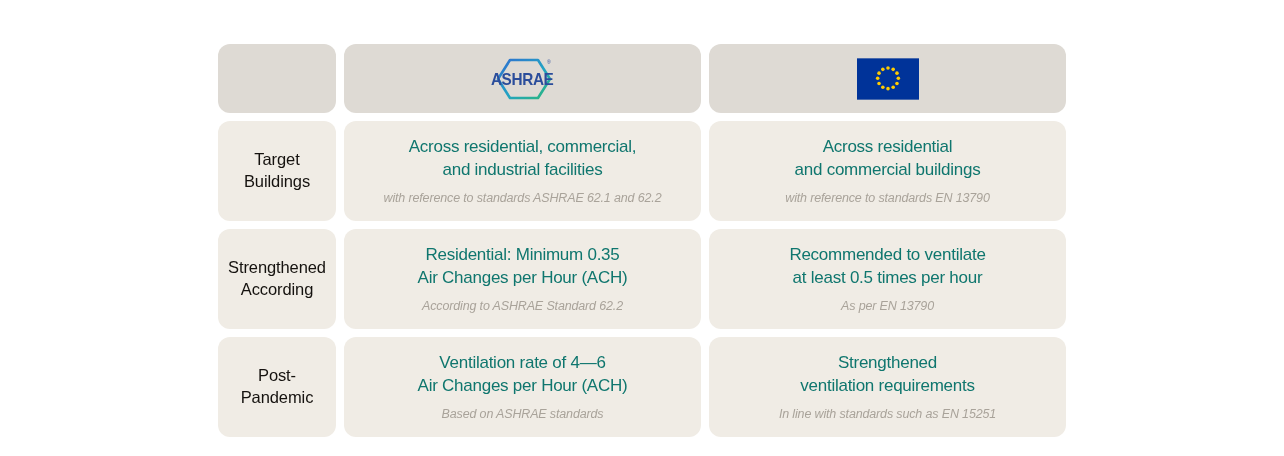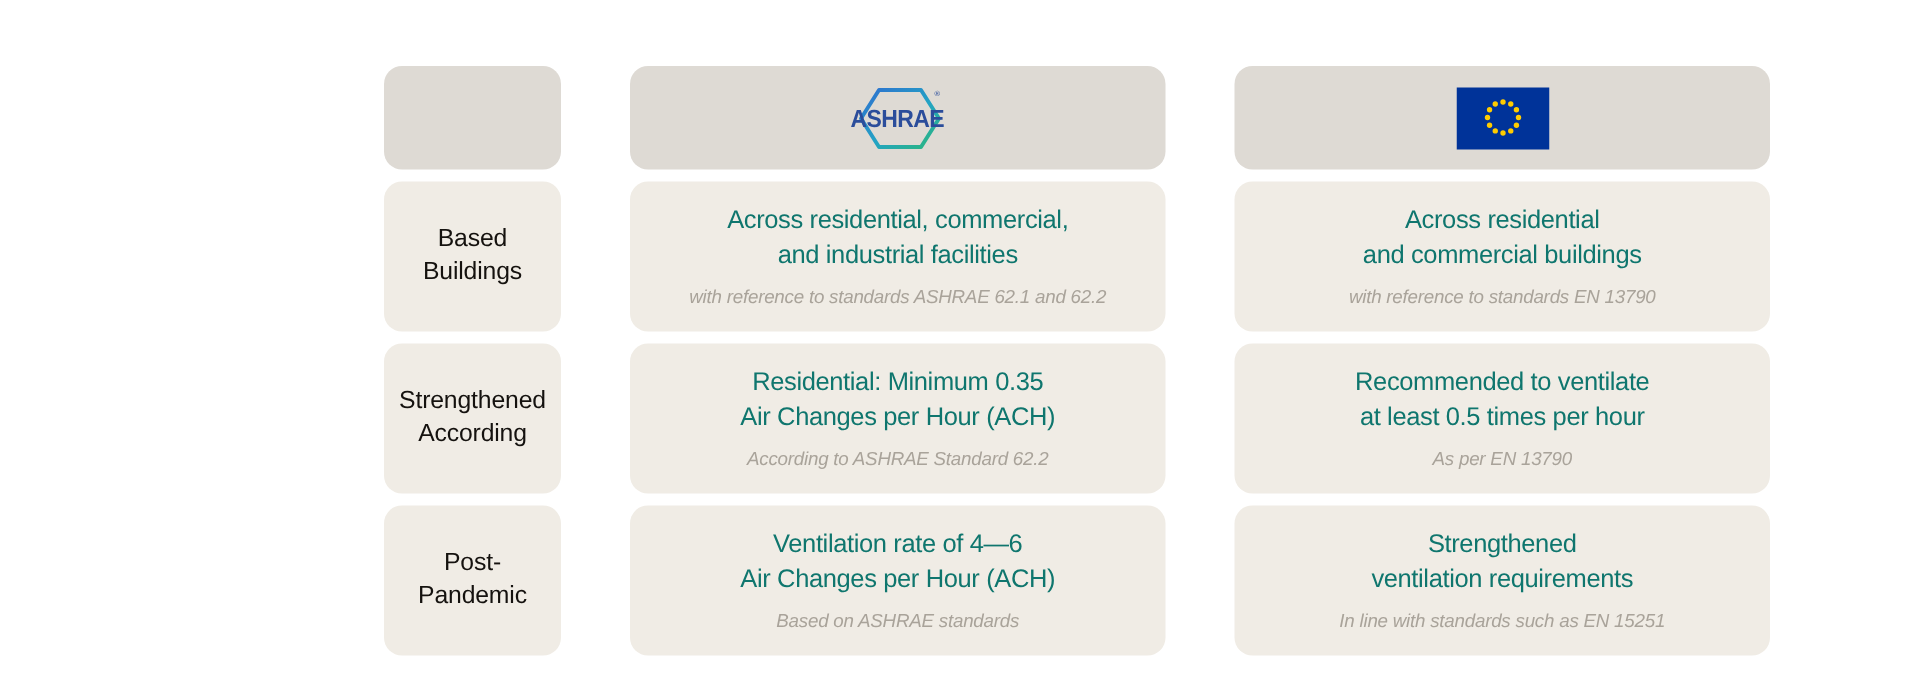--- a/index.html
+++ b/index.html
@@ -32,21 +32,20 @@
   }
 
   .cell {
     border-radius: 12px;
     box-sizing: border-box;
     display: flex;
     flex-direction: column;
     align-items: center;
     justify-content: center;
     text-align: center;
-    margin-left: 38px;
   }
 
   
   .col-label  { width: 118px; flex: 0 0 118px; }
   .col-a      { width: 357px; flex: 0 0 357px; }
   .col-b      { width: 357px; flex: 0 0 357px; }
 
   
   .header-row .cell {
     height: 69px;
@@ -148,21 +147,21 @@
             <circle cx="37.5" cy="16" r="2.6"></circle>
           </g>
         </svg>
       </span>
     </div>
   </div>
 
   <div class="table-row body-row">
     <div class="cell col-label">
       <div class="row-label">
-        <span>Based</span><br>
+        <span>Target</span><br>
         <span>Buildings</span>
       </div>
     </div>
 
     <div class="cell col-a">
       <div class="cell-main">
         <span>Across residential, commercial,</span><br>
         <span>and industrial facilities</span>
       </div>
       <div class="cell-sub">with reference to standards ASHRAE 62.1 and 62.2</div>

